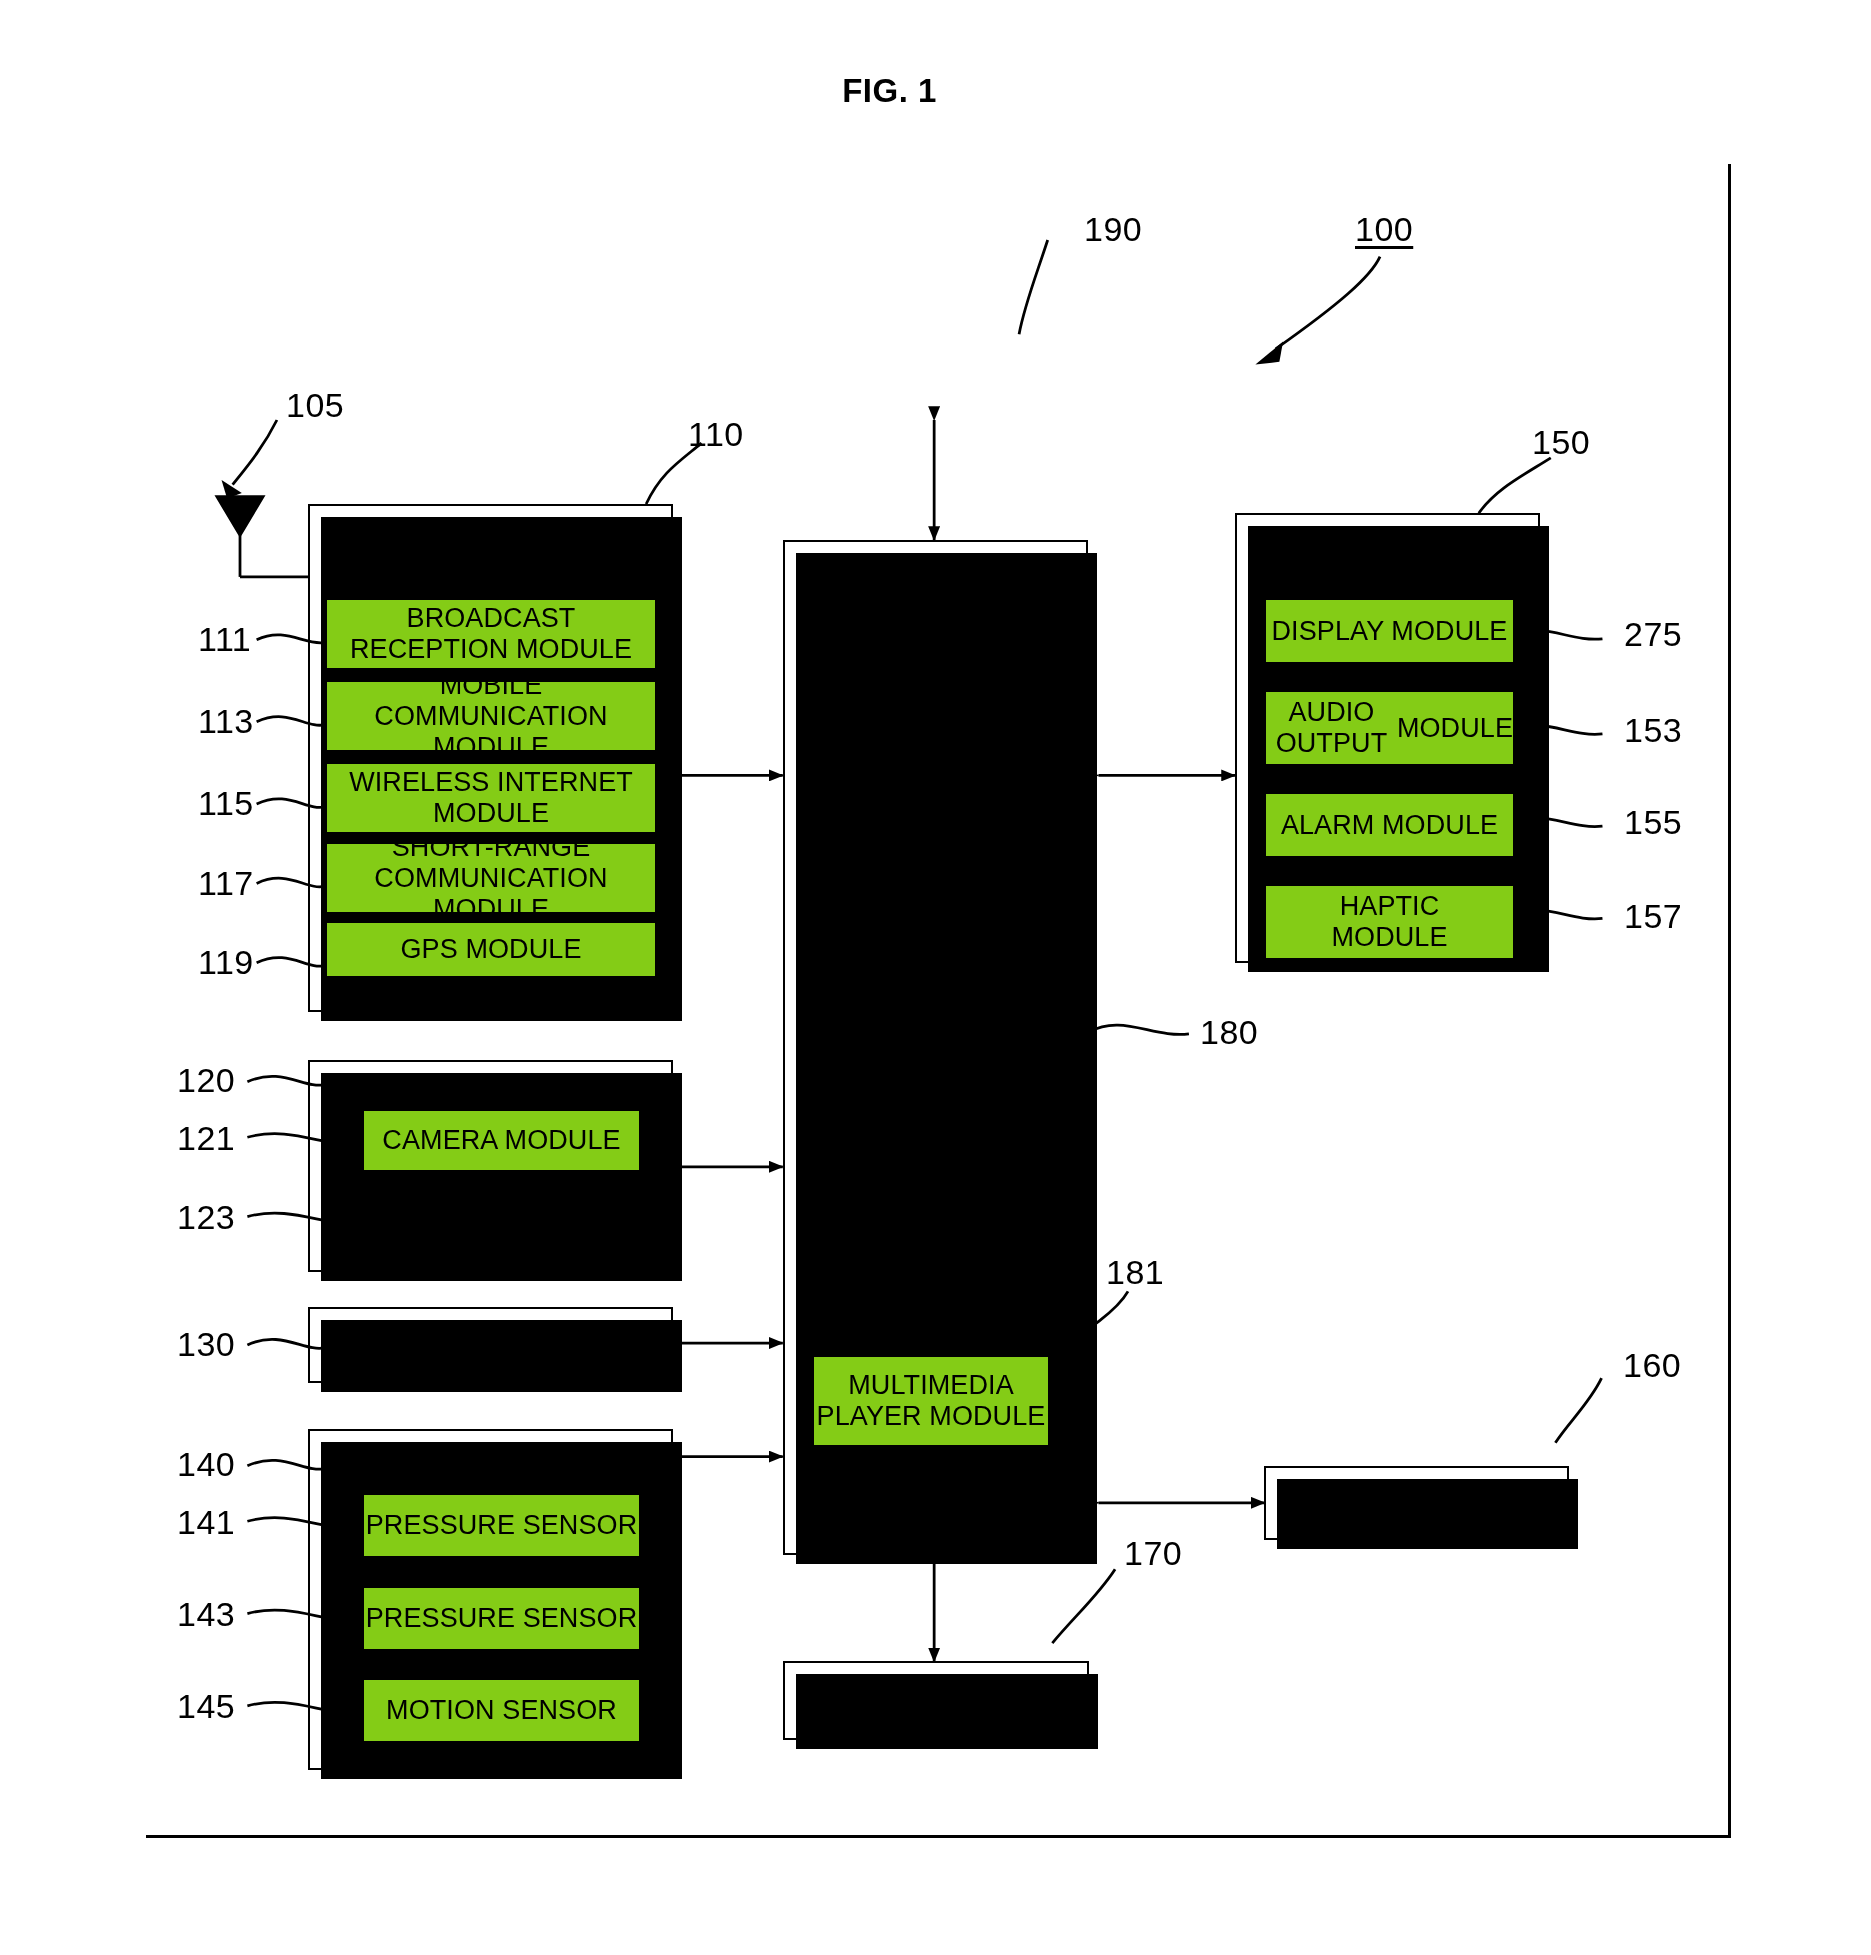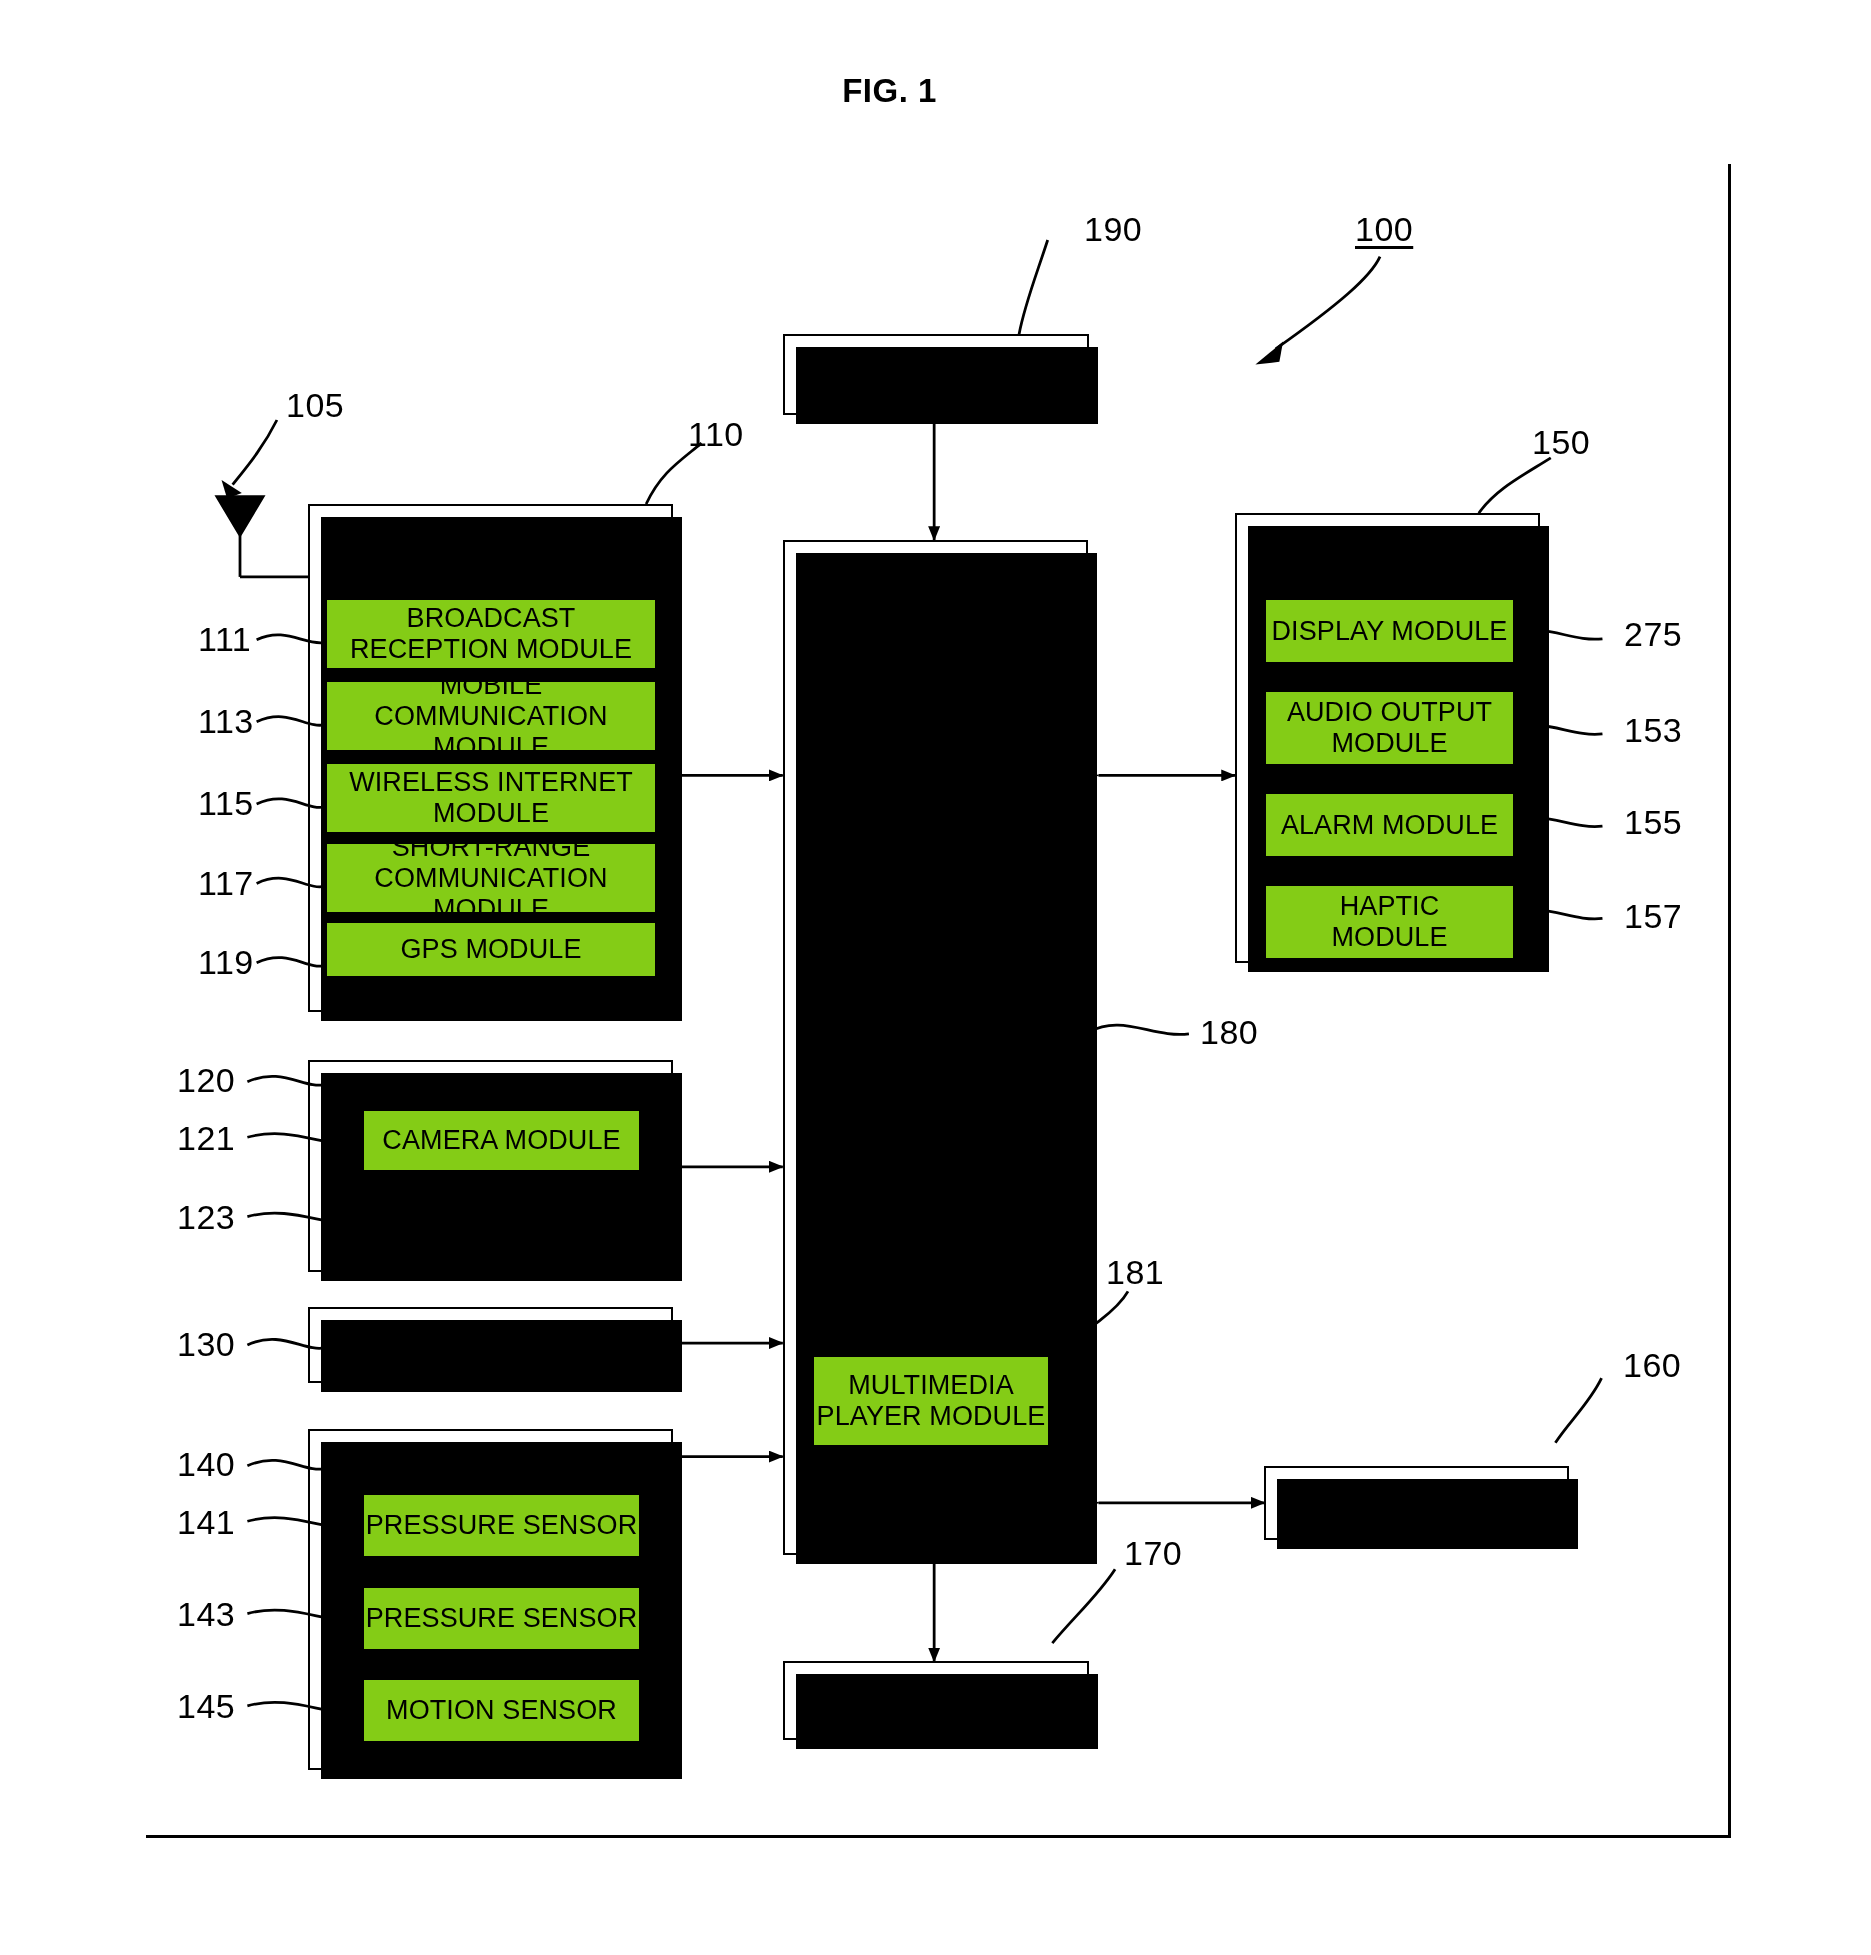--- a/index.html
+++ b/index.html
@@ -212,23 +212,20 @@
       <line x1="738" y1="1578" x2="848" y2="1578" stroke-width="3" marker-start="url(#ahs)" marker-end="url(#ahs)"></line>
 
       <line x1="1190" y1="840" x2="1338" y2="840" stroke-width="3" marker-start="url(#ahs)" marker-end="url(#ahs)"></line>
 
       <line x1="1190" y1="1628" x2="1370" y2="1628" stroke-width="3" marker-start="url(#ahs)" marker-end="url(#ahs)"></line>
 
       <line x1="1012" y1="1690" x2="1012" y2="1800" stroke-width="3" marker-start="url(#ahs)" marker-end="url(#ahs)"></line>
     </g>
   </svg>
 
-  <div class="box shadow" style="left:783px; top:334px; width:306px; height:81px;">
-    <div class="flatlabel">POWER SUPPLY UNIT</div>
-  </div>
   <div class="ref" style="left:1084px; top:210px;">190</div>
 
   <div class="ref underlined" style="left:1355px; top:210px;">100</div>
 
   <div class="ref" style="left:286px; top:386px;">105</div>
 
   <div class="box shadow" style="left:308px; top:504px; width:365px; height:508px;">
     <div class="inner-title" style="top:11px;">WIRELESS</div>
     <div class="inner-title" style="top:42px;">COMMUNICATION UNIT</div>
   </div>
@@ -314,21 +311,21 @@
   <div class="box shadow" style="left:1235px; top:513px; width:305px; height:450px;">
     <div class="inner-title" style="top:11px;">OUTPUT UNIT</div>
   </div>
   <div class="ref" style="left:1532px; top:423px;">150</div>
 
   <div class="sub" style="left:1264px; top:598px; width:251px; height:66px;">
     <span>DISPLAY MODULE</span>
   </div>
   <div class="ref" style="left:1624px; top:615px;">275</div>
 
-  <div class="sub" style="left:1264px; top:690px; width:251px; height:76px; flex-direction:column;">
+  <div class="sub" style="left:1264px; top:690px; width:251px; height:76px; flex-direction:row;">
     <span>AUDIO OUTPUT</span>
     <span>MODULE</span>
   </div>
   <div class="ref" style="left:1624px; top:711px;">153</div>
 
   <div class="sub" style="left:1264px; top:792px; width:251px; height:66px;">
     <span>ALARM MODULE</span>
   </div>
   <div class="ref" style="left:1624px; top:803px;">155</div>
 

